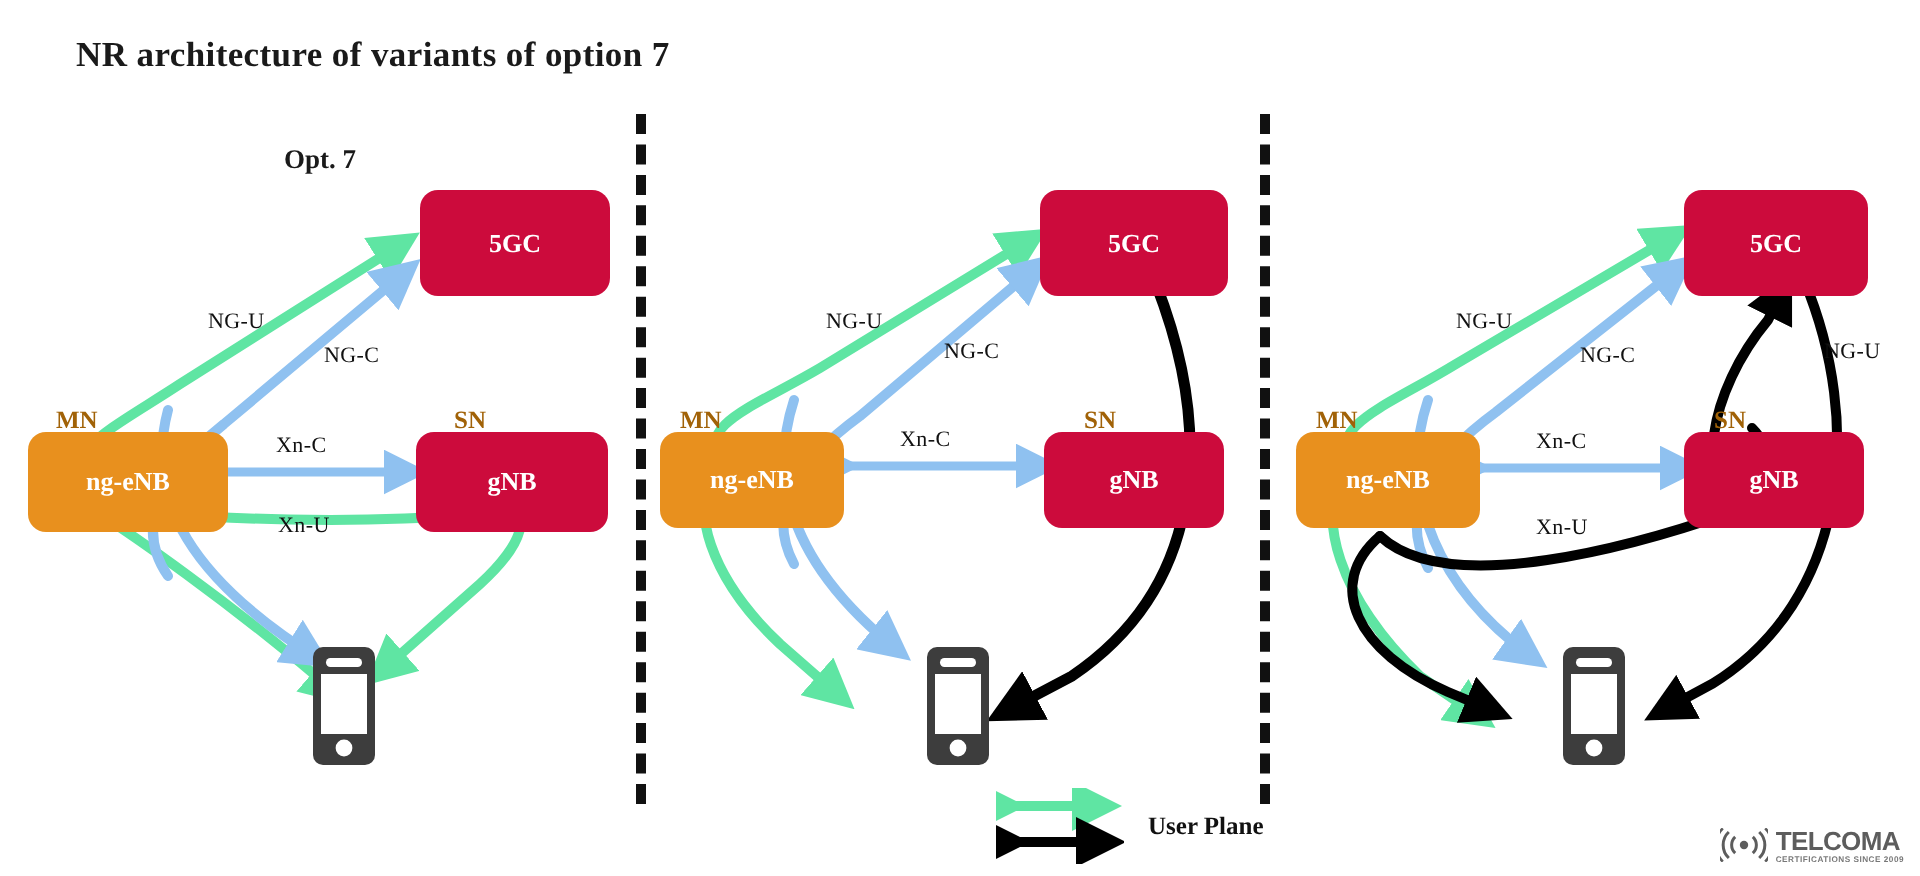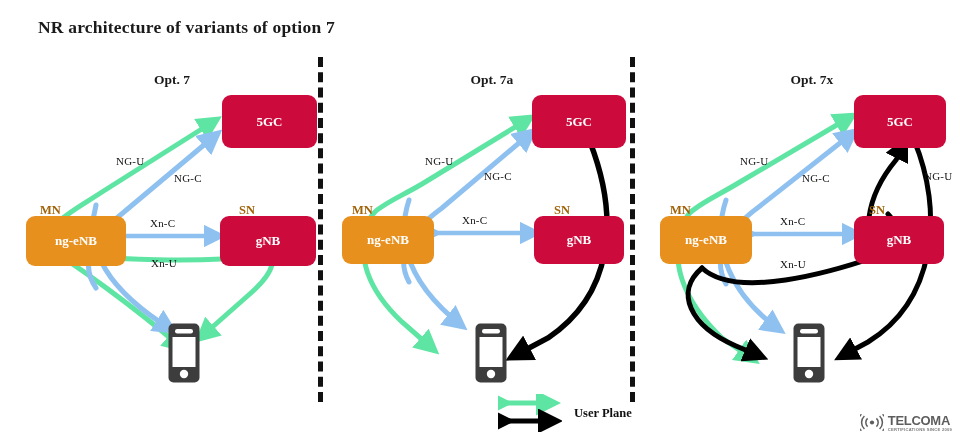--- a/index.html
+++ b/index.html
@@ -15,21 +15,21 @@
 
   
   .page-title{
     position:absolute;left:38px;top:17px;
     font-size:17.5px;font-weight:bold;color:#1a1a1a;
     letter-spacing:.2px;white-space:nowrap;
     font-family:"Liberation Serif", serif;
   }
 
   
-  .panel{position:absolute;top:0;width:320px;height:338px;margin-left:12px;}
+  .panel{position:absolute;top:0;width:320px;height:338px;}
   .panel-title{
     position:absolute;top:72px;width:100%;text-align:center;
     font-size:13.5px;font-weight:bold;color:#1a1a1a;
   }
 
   
   .node{
     position:absolute;border-radius:9px;
     display:flex;align-items:center;justify-content:center;
     color:#ffffff;font-weight:bold;font-size:13px;
@@ -125,21 +125,20 @@
       <circle cx="17" cy="52" r="4.2" fill="#ffffff"></circle>
     </svg>
 
     <div class="edge-label" style="left:104px;top:155px;">NG-U</div>
     <div class="edge-label" style="left:162px;top:172px;">NG-C</div>
     <div class="edge-label" style="left:138px;top:217px;">Xn-C</div>
     <div class="edge-label" style="left:139px;top:257px;">Xn-U</div>
   </div>
 
   <div class="panel" style="left:320px;">
-    <div class="panel-title">Opt. 7a</div>
 
     <svg class="wires" viewBox="0 0 320 438">
       <defs>
         <marker id="ah-g2" markerWidth="5" markerHeight="5" refX="3.6" refY="2.5" orient="auto">
           <path d="M0,0 L5,2.5 L0,5 Z" fill="#5fe5a3"></path>
         </marker>
         <marker id="ah-b2" markerWidth="5" markerHeight="5" refX="3.6" refY="2.5" orient="auto">
           <path d="M0,0 L5,2.5 L0,5 Z" fill="#8fc1f0"></path>
         </marker>
         <marker id="ah-k2" markerWidth="5" markerHeight="5" refX="3.2" refY="2.5" orient="auto">
@@ -181,21 +180,20 @@
       <circle cx="17" cy="52" r="4.2" fill="#ffffff"></circle>
     </svg>
 
     <div class="edge-label" style="left:93px;top:155px;">NG-U</div>
     <div class="edge-label" style="left:152px;top:170px;">NG-C</div>
     <div class="edge-label" style="left:130px;top:214px;">Xn-C</div>
     <div class="edge-label" style="left:130px;top:214px;opacity:0;"></div>
   </div>
 
   <div class="panel" style="left:640px;">
-    <div class="panel-title">Opt. 7x</div>
 
     <svg class="wires" viewBox="0 0 320 438">
       <defs>
         <marker id="ah-g3" markerWidth="5" markerHeight="5" refX="3.6" refY="2.5" orient="auto">
           <path d="M0,0 L5,2.5 L0,5 Z" fill="#5fe5a3"></path>
         </marker>
         <marker id="ah-b3" markerWidth="5" markerHeight="5" refX="3.6" refY="2.5" orient="auto">
           <path d="M0,0 L5,2.5 L0,5 Z" fill="#8fc1f0"></path>
         </marker>
         <marker id="ah-k3" markerWidth="5" markerHeight="5" refX="3.2" refY="2.5" orient="auto">

